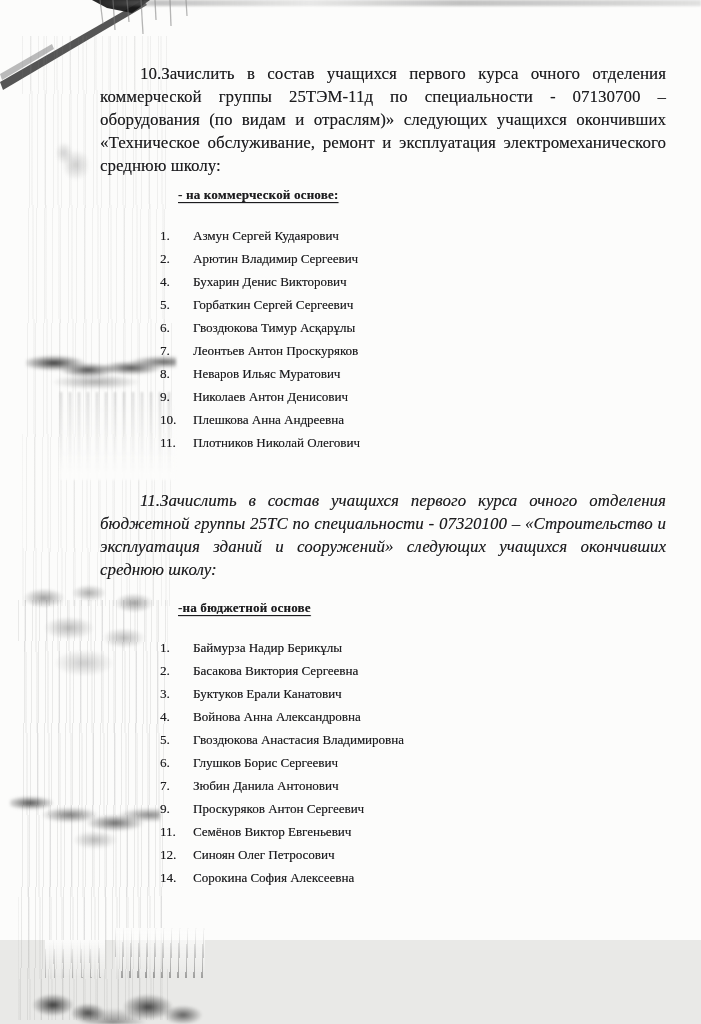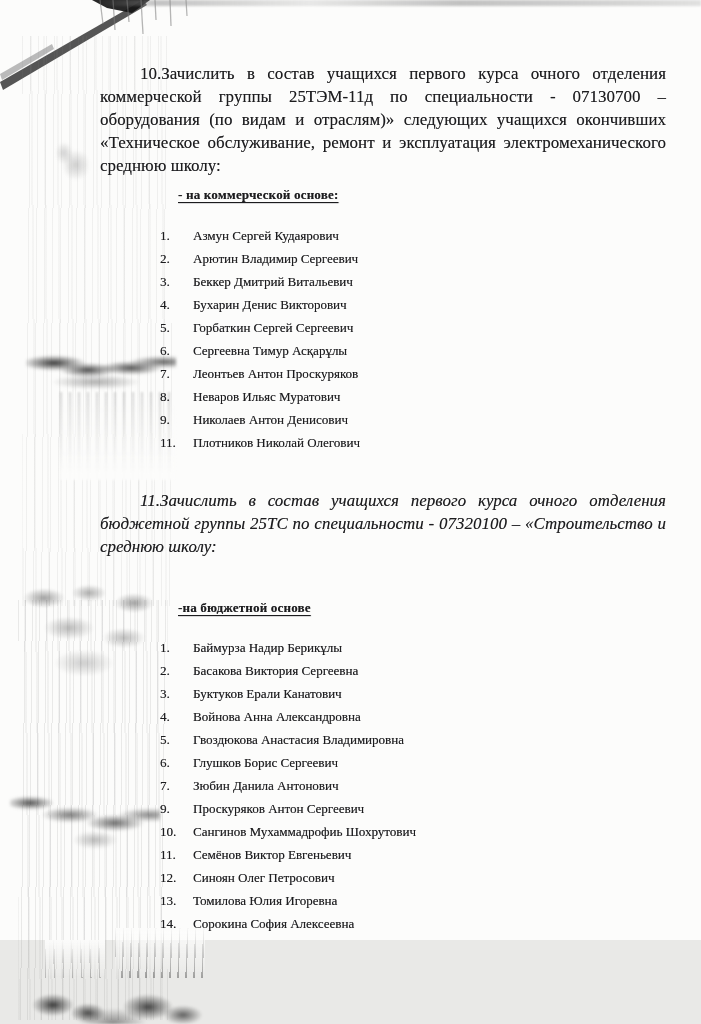--- a/index.html
+++ b/index.html
@@ -174,46 +174,45 @@
       <div class="jline">оборудования (по видам и отраслям)» следующих учащихся окончивших</div>
       <div class="jline">«Техническое обслуживание, ремонт и эксплуатация электромеханического</div>
       <div class="jline last">среднюю школу:</div>
     </div>
 
   <div class="textblock heading" id="heading1">- на коммерческой основе:</div>
 
   <div class="textblock slist" id="list1">
       <div class="srow"><span class="num">1.</span><span class="sname">Азмун Сергей Кудаярович</span></div>
       <div class="srow"><span class="num">2.</span><span class="sname">Арютин Владимир Сергеевич</span></div>
-      <div class="srow"><span class="num">3.</span><span class="sname">Беккер Дмитрий Витальевич</span></div>
       <div class="srow"><span class="num">4.</span><span class="sname">Бухарин Денис Викторович</span></div>
       <div class="srow"><span class="num">5.</span><span class="sname">Горбаткин Сергей Сергеевич</span></div>
-      <div class="srow"><span class="num">6.</span><span class="sname">Сергеевна Тимур Асқарұлы</span></div>
+      <div class="srow"><span class="num">6.</span><span class="sname">Гвоздюкова Тимур Асқарұлы</span></div>
       <div class="srow"><span class="num">7.</span><span class="sname">Леонтьев Антон Проскуряков</span></div>
       <div class="srow"><span class="num">8.</span><span class="sname">Неваров Ильяс Муратович</span></div>
       <div class="srow"><span class="num">9.</span><span class="sname">Николаев Антон Денисович</span></div>
+      <div class="srow"><span class="num">10.</span><span class="sname">Плешкова Анна Андреевна</span></div>
       <div class="srow"><span class="num">11.</span><span class="sname">Плотников Николай Олегович</span></div>
     </div>
 
   <div class="textblock para" id="para11">
       <div class="jline indent">11.Зачислить в состав учащихся первого курса очного отделения</div>
       <div class="jline">бюджетной группы 25ТС по специальности - 07320100 – «Строительство и</div>
+      <div class="jline">эксплуатация зданий и сооружений» следующих учащихся окончивших</div>
       <div class="jline last">среднюю школу:</div>
     </div>
 
   <div class="textblock heading" id="heading2">-на бюджетной основе</div>
 
   <div class="textblock slist" id="list2">
       <div class="srow"><span class="num">1.</span><span class="sname">Баймурза Надир Берикұлы</span></div>
       <div class="srow"><span class="num">2.</span><span class="sname">Басакова Виктория Сергеевна</span></div>
       <div class="srow"><span class="num">3.</span><span class="sname">Буктуков Ерали Канатович</span></div>
       <div class="srow"><span class="num">4.</span><span class="sname">Войнова Анна Александровна</span></div>
       <div class="srow"><span class="num">5.</span><span class="sname">Гвоздюкова Анастасия Владимировна</span></div>
       <div class="srow"><span class="num">6.</span><span class="sname">Глушков Борис Сергеевич</span></div>
       <div class="srow"><span class="num">7.</span><span class="sname">Зюбин Данила Антонович</span></div>
       <div class="srow"><span class="num">9.</span><span class="sname">Проскуряков Антон Сергеевич</span></div>
-      <div class="srow"><span class="num">10.</span><span class="sname">Сангинов Мухаммадрофиь Шохрутович</span></div>
       <div class="srow"><span class="num">11.</span><span class="sname">Семёнов Виктор Евгеньевич</span></div>
       <div class="srow"><span class="num">12.</span><span class="sname">Синоян Олег Петросович</span></div>
-      <div class="srow"><span class="num">13.</span><span class="sname">Томилова Юлия Игоревна</span></div>
       <div class="srow"><span class="num">14.</span><span class="sname">Сорокина София Алексеевна</span></div>
     </div>
 </div>
 
 </body></html>

